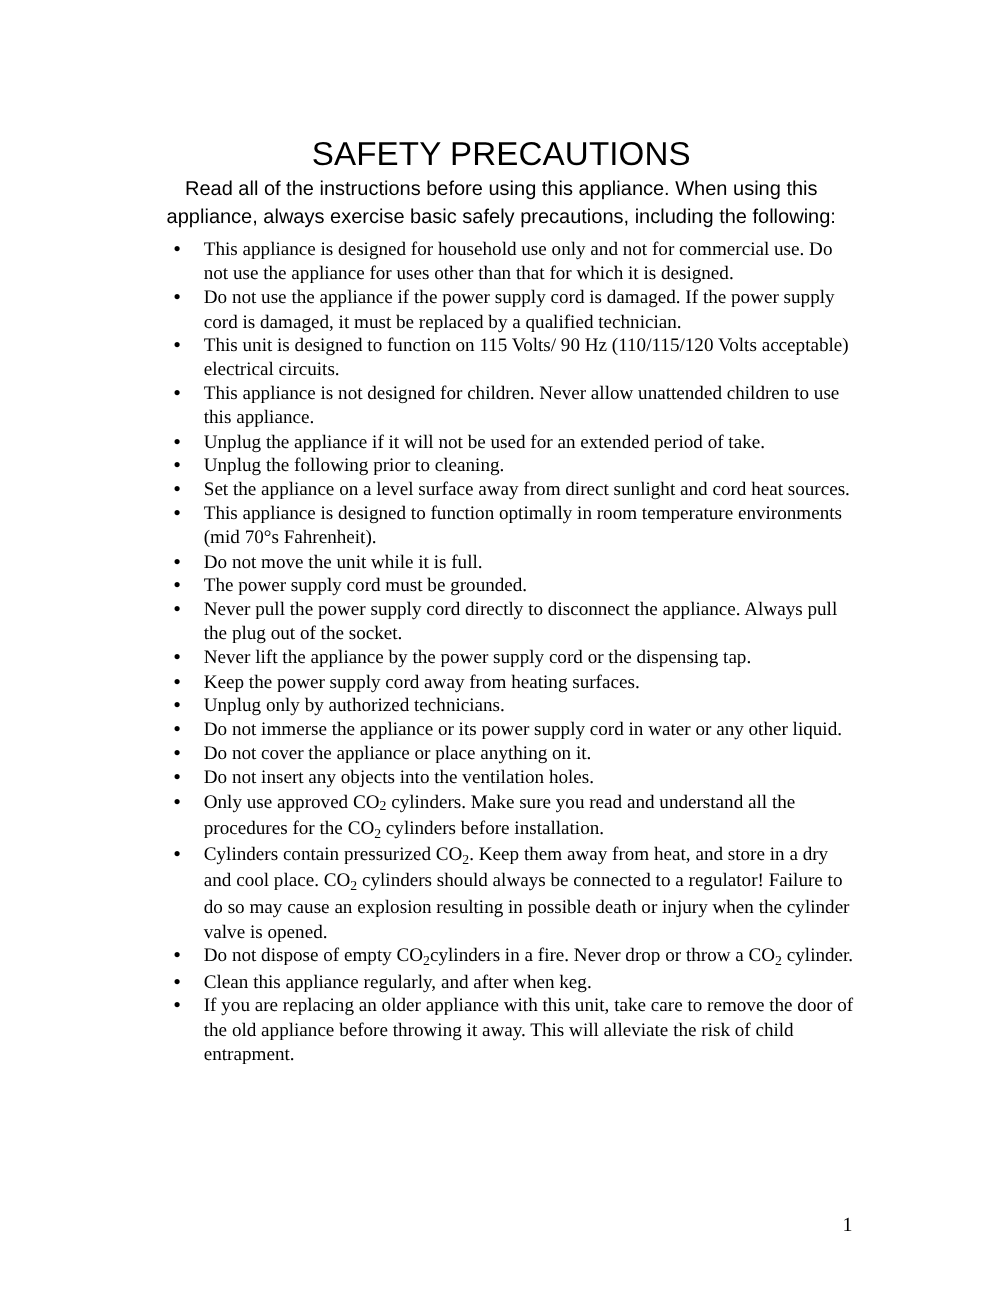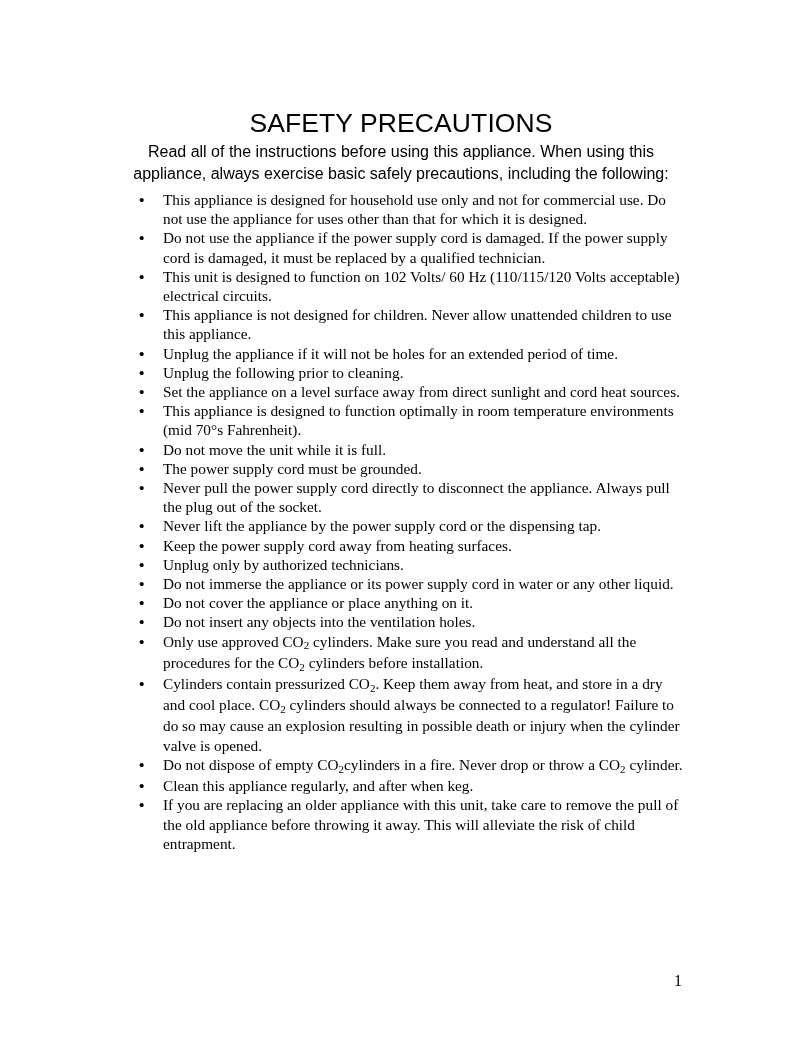--- a/index.html
+++ b/index.html
@@ -105,29 +105,29 @@
       <li class="bullet-item">
         <span class="bullet-dot">•</span>
         <span class="bullet-text">This appliance is designed for household use only and not for commercial use. Do not use the appliance for uses other than that for which it is designed.</span>
       </li>
       <li class="bullet-item">
         <span class="bullet-dot">•</span>
         <span class="bullet-text">Do not use the appliance if the power supply cord is damaged. If the power supply cord is damaged, it must be replaced by a qualified technician.</span>
       </li>
       <li class="bullet-item">
         <span class="bullet-dot">•</span>
-        <span class="bullet-text">This unit is designed to function on 102 Volts/ 60 Hz (110/115/120 Volts acceptable) electrical circuits.</span>
+        <span class="bullet-text">This unit is designed to function on 115 Volts/ 90 Hz (110/115/120 Volts acceptable) electrical circuits.</span>
       </li>
       <li class="bullet-item">
         <span class="bullet-dot">•</span>
         <span class="bullet-text">This appliance is not designed for children. Never allow unattended children to use this appliance.</span>
       </li>
       <li class="bullet-item">
         <span class="bullet-dot">•</span>
-        <span class="bullet-text">Unplug the appliance if it will not be holes for an extended period of time.</span>
+        <span class="bullet-text">Unplug the appliance if it will not be used for an extended period of take.</span>
       </li>
       <li class="bullet-item">
         <span class="bullet-dot">•</span>
         <span class="bullet-text">Unplug the following prior to cleaning.</span>
       </li>
       <li class="bullet-item">
         <span class="bullet-dot">•</span>
         <span class="bullet-text">Set the appliance on a level surface away from direct sunlight and cord heat sources.</span>
       </li>
       <li class="bullet-item">
@@ -181,21 +181,21 @@
       <li class="bullet-item">
         <span class="bullet-dot">•</span>
         <span class="bullet-text">Do not dispose of empty CO<sub>2</sub>cylinders in a fire. Never drop or throw a CO<sub>2</sub> cylinder.</span>
       </li>
       <li class="bullet-item">
         <span class="bullet-dot">•</span>
         <span class="bullet-text">Clean this appliance regularly, and after when keg.</span>
       </li>
       <li class="bullet-item">
         <span class="bullet-dot">•</span>
-        <span class="bullet-text">If you are replacing an older appliance with this unit, take care to remove the pull of the old appliance before throwing it away. This will alleviate the risk of child entrapment.</span>
+        <span class="bullet-text">If you are replacing an older appliance with this unit, take care to remove the door of the old appliance before throwing it away. This will alleviate the risk of child entrapment.</span>
       </li>
     </ul>
 
   <div class="page-number">
     <span>1</span>
   </div>
 
 </div>
 
 </body></html>

